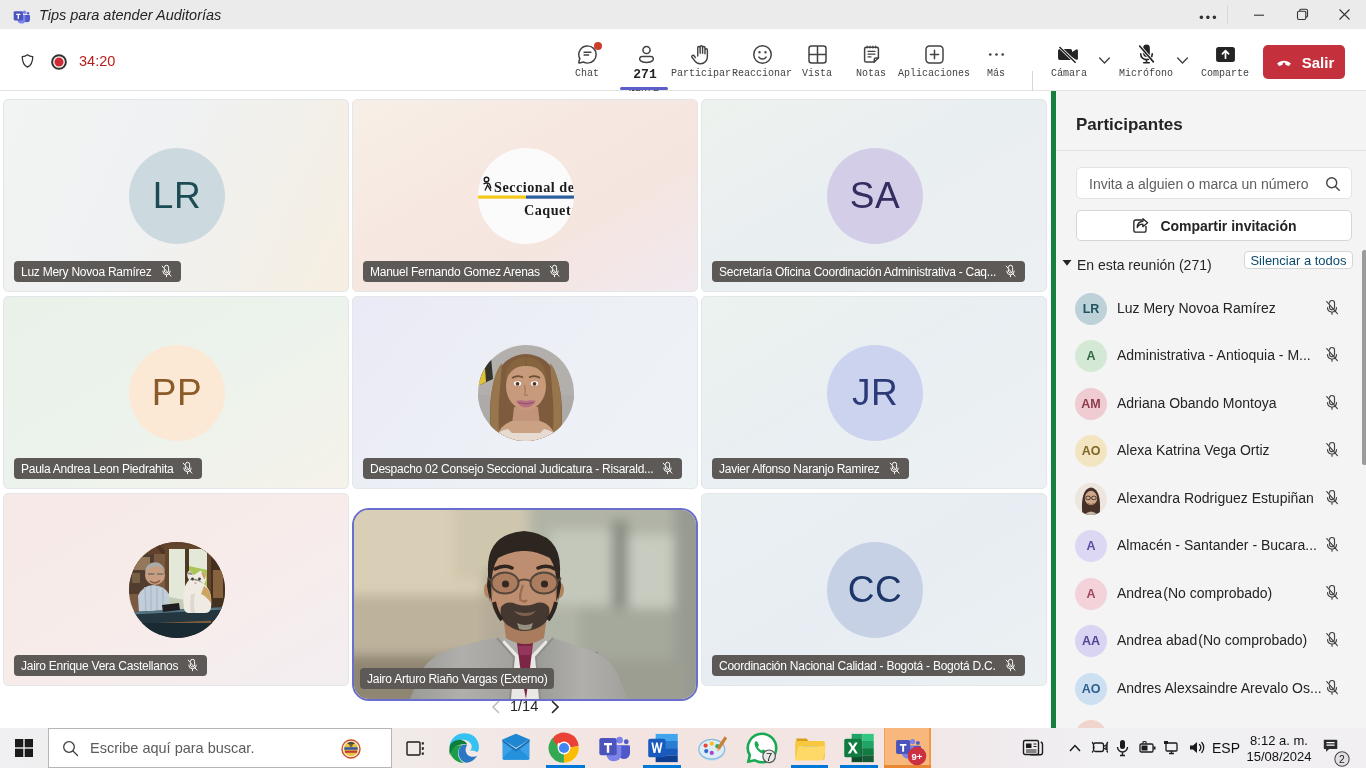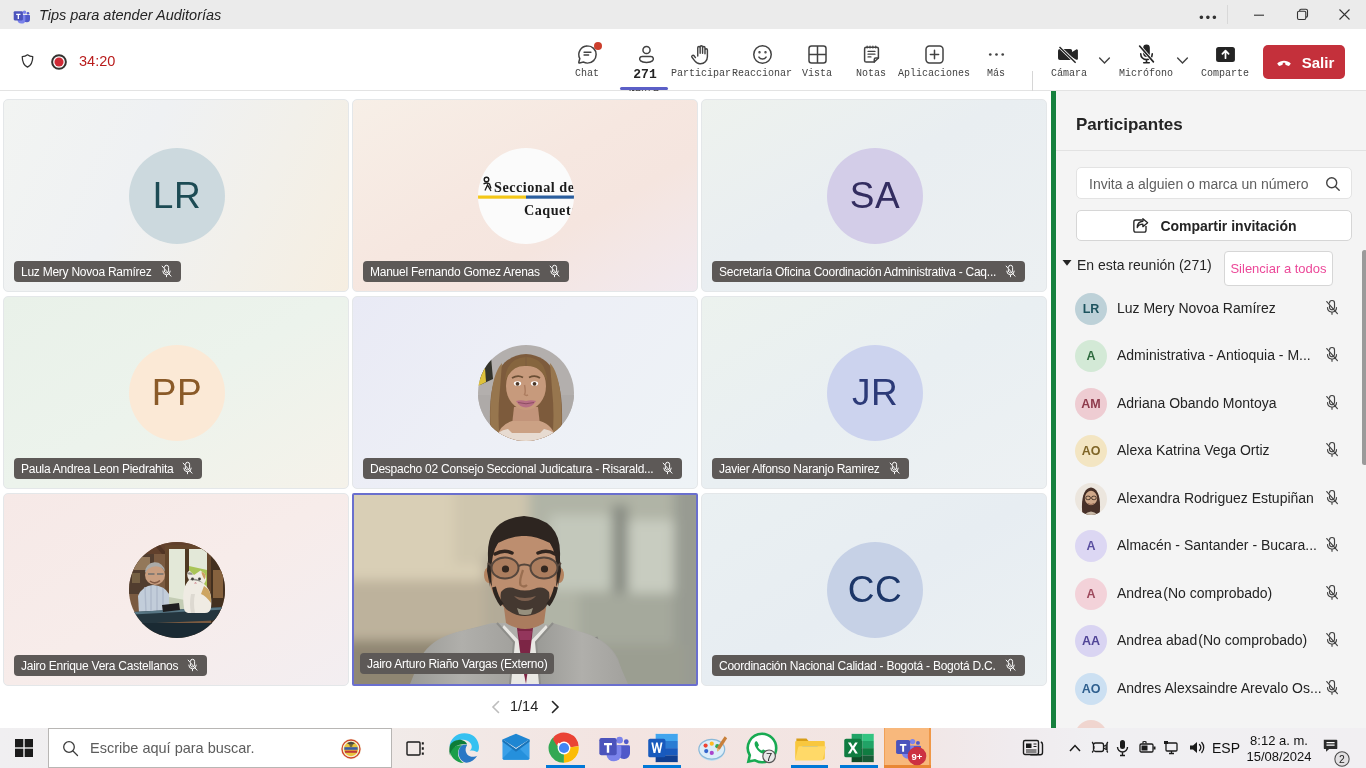--- a/index.html
+++ b/index.html
@@ -309,21 +309,21 @@
           <circle cx="63.5" cy="37" r="1.4" fill="#3c3c36"></circle>
           <circle cx="70.5" cy="37" r="1.4" fill="#3c3c36"></circle>
           <path d="M66.5 40 l1.6 1.6 l-3.2 0 z" fill="#cd8189"></path>
         </g>
       </svg>
     </div>
     <div class="nlabel">Jairo Enrique Vera Castellanos<svg width="15" height="15" viewBox="0 0 20 20" color="#fff">
           <use href="#micoff"></use>
         </svg></div>
   </div>
-  <div class="tile" style="left:352px;top:402px;border:2.5px solid #6a6fce;border-radius:2px">
+  <div class="tile" style="left:352px;top:417px;border:2.5px solid #6a6fce;border-radius:17px">
     <svg width="342" height="189" viewBox="0 0 342 189" preserveAspectRatio="none" style="display:block">
       <defs>
           <filter id="blr" x="-20%" y="-20%" width="140%" height="140%">
             <feGaussianBlur stdDeviation="6"></feGaussianBlur>
           </filter>
       <linearGradient id="jacket" x1="0" y1="0" x2="1" y2="0">
             <stop offset="0" stop-color="#9a9a96"></stop>
             <stop offset=".5" stop-color="#b0afab"></stop>
             <stop offset="1" stop-color="#a2a19d"></stop>
           </linearGradient>
@@ -409,21 +409,21 @@
         <path d="M11.5 4.2 H5 a2 2 0 0 0 -2 2 V15 a2 2 0 0 0 2 2 h8.8 a2 2 0 0 0 2 -2 V10.5"></path>
         <path d="M12.5 2.8 L17.5 7 L12.5 11.2 V8.6 C9.5 8.6 7.6 9.8 6.6 12.2 C6.6 8.2 9 5.8 12.5 5.5 Z"></path>
       </svg>
     <span style="font-size:14px;font-weight:bold;color:#242424;margin-left:10px">Compartir invitación</span>
   </div>
 
   <svg class="abs" style="left:6px;top:168px" width="10" height="8" viewBox="0 0 10 8">
       <path d="M0.5 1 H9.5 L5 6.8 Z" fill="#242424"></path>
     </svg>
   <div class="abs" style="left:21px;top:166px;font-size:14px;color:#242424">En esta reunión (271)</div>
-  <div class="abs" style="left:168px;top:160px;width:109px;height:35px;background:#fff;border:1px solid #d6d6d6;border-radius:4px;display:flex;align-items:center;justify-content:center;font-size:13px;color:#ec4899">Silenciar a todos</div>
+  <div class="abs" style="left:188px;top:160px;width:109px;height:18px;background:#fff;border:1px solid #d6d6d6;border-radius:4px;display:flex;align-items:center;justify-content:center;font-size:13px;color:#0c4a6e">Silenciar a todos</div>
 
   <div class="abs" style="left:306px;top:159px;width:5px;height:215px;background:#9a9a9a;border-radius:3px"></div>
 
   <div class="prow" style="top:194px">
     <div class="pavatar" style="background:#bdd1d8;color:#1d535e">LR</div>
     <div class="pname">Luz Mery Novoa Ramírez</div>
     <svg class="pmic" width="18" height="18" viewBox="0 0 20 20" color="#424242">
         <use href="#micoff"></use>
       </svg>
   </div>

